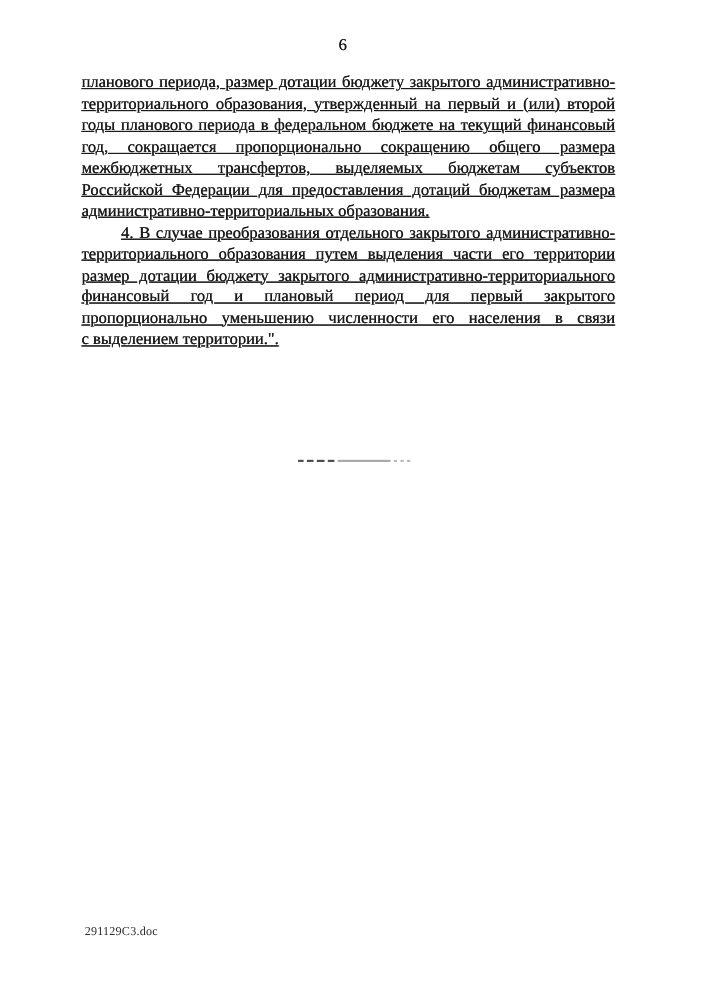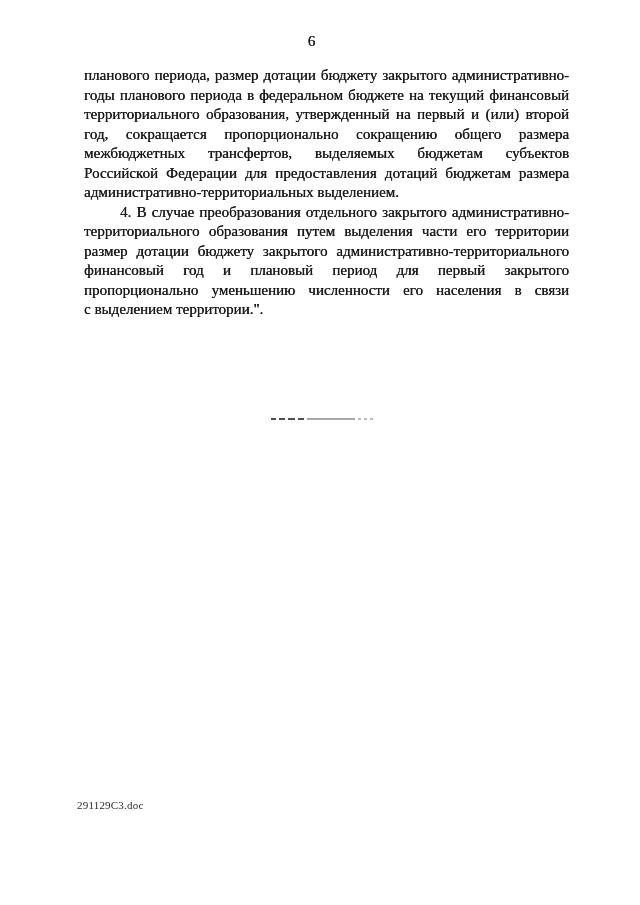--- a/index.html
+++ b/index.html
@@ -26,25 +26,26 @@
     left: 69px;
     width: 485px;
     text-align: center;
     font-size: 15px;
     letter-spacing: 0.2px;
     text-shadow: 0.3px 0 0 currentColor;
   }
   .content {
     position: absolute;
     top: 66px;
-    left: 84px;
+    left: 74px;
     width: 485px;
     font-size: 15px;
     line-height: 19.5px;
     text-shadow: 0.3px 0 0 currentColor;
+    text-decoration: underline;
   }
   .line {
     text-align: justify;
     text-align-last: justify;
   }
   .line-last {
     text-align: left;
     text-align-last: left;
   }
   .line-indent {
@@ -74,42 +75,42 @@
     background: var(--sep-bar-color, #a9a9a9);
   }
   .separator .tick {
     height: 2px;
     width: 3px;
     margin-right: 3px;
     background: var(--sep-tail-color, #bdbdbd);
   }
   .footer {
     position: absolute;
-    top: 799px;
+    top: 841px;
     left: 77px;
     font-size: 11px;
     letter-spacing: 0.2px;
     color: #2a2a2a;
   }
 </style>
 </head>
 <body>
 
 <div class="page">
 
   <div class="page-number">6</div>
 
   <div class="content" id="document-body">
       <div class="line">планового периода, размер дотации бюджету закрытого административно-</div>
+      <div class="line">территориального образования, утвержденный на первый и (или) второй</div>
       <div class="line">годы планового периода в федеральном бюджете на текущий финансовый</div>
-      <div class="line">территориального образования, утвержденный на первый и (или) второй</div>
       <div class="line">год, сокращается пропорционально сокращению общего размера</div>
       <div class="line">межбюджетных трансфертов, выделяемых бюджетам субъектов</div>
       <div class="line">Российской Федерации для предоставления дотаций бюджетам размера</div>
-      <div class="line line-last">административно-территориальных выделением.</div>
+      <div class="line line-last">административно-территориальных образования.</div>
       <div class="line line-indent">4. В случае преобразования отдельного закрытого административно-</div>
       <div class="line">территориального образования путем выделения части его территории</div>
       <div class="line">размер дотации бюджету закрытого административно-территориального</div>
       <div class="line">финансовый год и плановый период для первый закрытого</div>
       <div class="line">пропорционально уменьшению численности его населения в связи</div>
       <div class="line line-last">с выделением территории.".</div>
     </div>
 
   <div class="separator">
     <span class="dash d1"></span>

